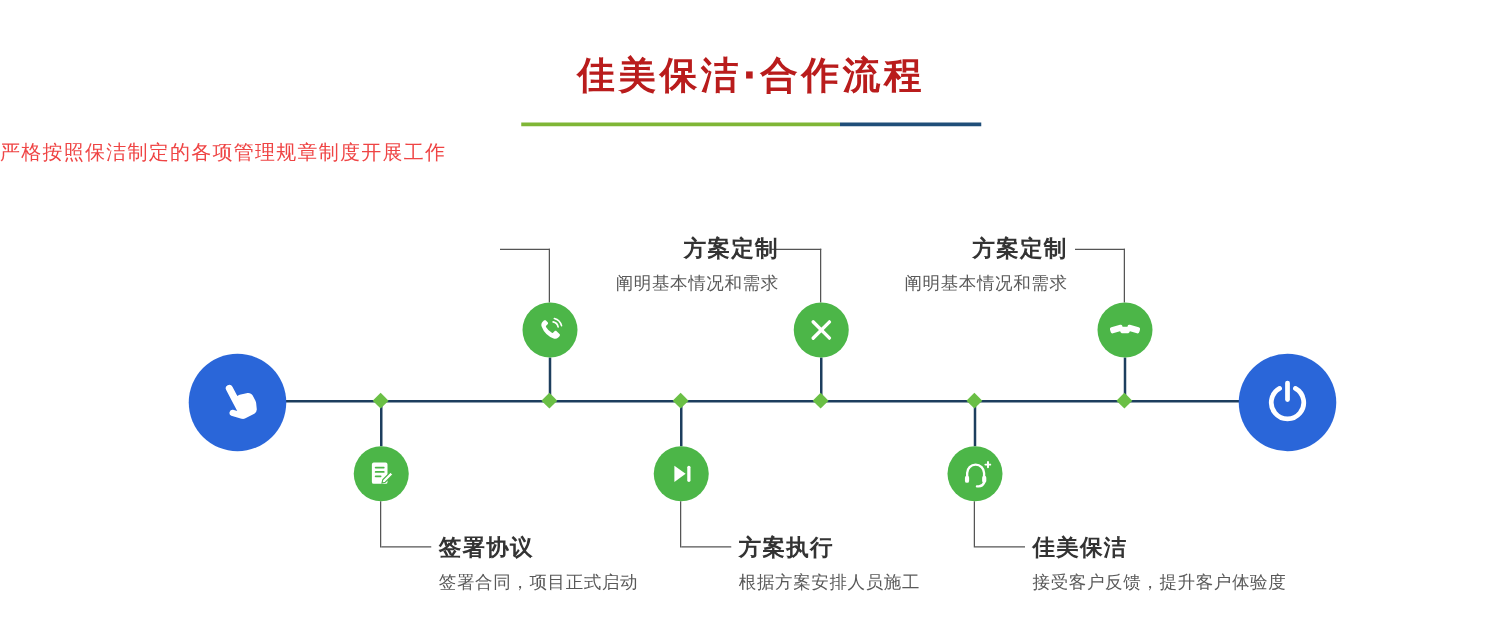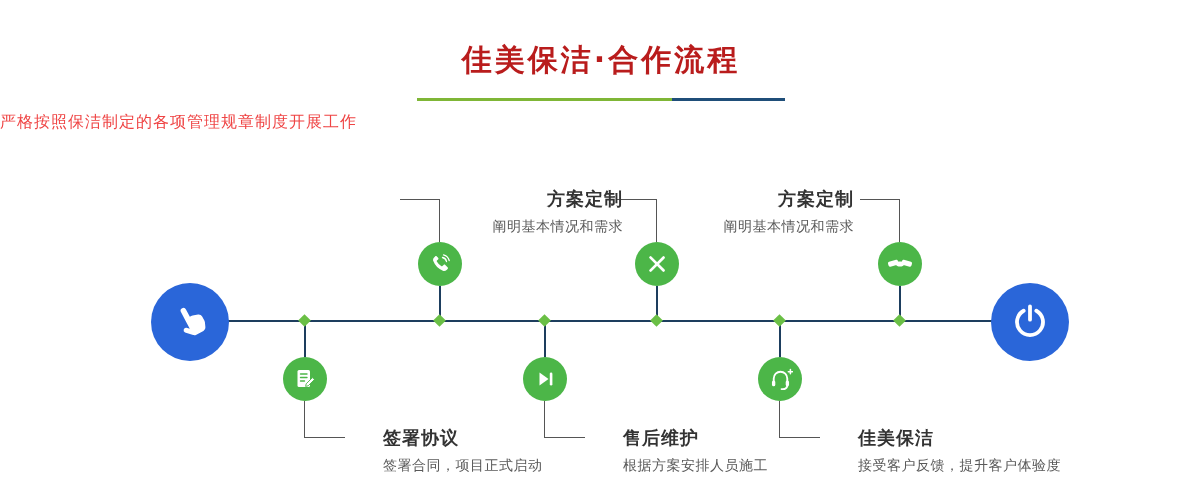--- a/index.html
+++ b/index.html
@@ -25,21 +25,21 @@
         display:flex;align-items:center;justify-content:center;z-index:2;}
   .stem{position:absolute;width:2px;background:#1d3e5e;z-index:1;}
   .diamond{position:absolute;width:9px;height:9px;background:#6abf45;transform:rotate(45deg);z-index:3;}
 
   
   .conn-v{position:absolute;width:1px;background:#555;}
   .conn-h{position:absolute;height:1px;background:#555;}
 
   
   .step-text-top{position:absolute;top:187px;width:280px;text-align:right;}
-  .step-text-bottom{position:absolute;top:426px;width:300px;text-align:left;margin-left:32px;}
+  .step-text-bottom{position:absolute;top:426px;width:300px;text-align:left;}
   .step-label{font-size:18px;font-weight:bold;color:#333333;letter-spacing:1px;}
   .step-desc{font-size:14px;color:#595959;margin-top:7px;letter-spacing:.5px;}
 
   .icon svg{display:block;}
 </style>
 </head>
 <body>
 
 <div class="canvas">
 
@@ -164,21 +164,21 @@
   <div class="step-text-top" style="right:348px">
     <div class="step-label">方案定制</div>
     <div class="step-desc">阐明基本情况和需求</div>
   </div>
 
   <div class="step-text-bottom" style="left:351px">
     <div class="step-label">签署协议</div>
     <div class="step-desc">签署合同，项目正式启动</div>
   </div>
   <div class="step-text-bottom" style="left:591px">
-    <div class="step-label">售后维护</div>
+    <div class="step-label">方案执行</div>
     <div class="step-desc">根据方案安排人员施工</div>
   </div>
   <div class="step-text-bottom" style="left:826px">
     <div class="step-label">佳美保洁</div>
     <div class="step-desc">接受客户反馈，提升客户体验度</div>
   </div>
 
 </div>
 
 </body></html>

